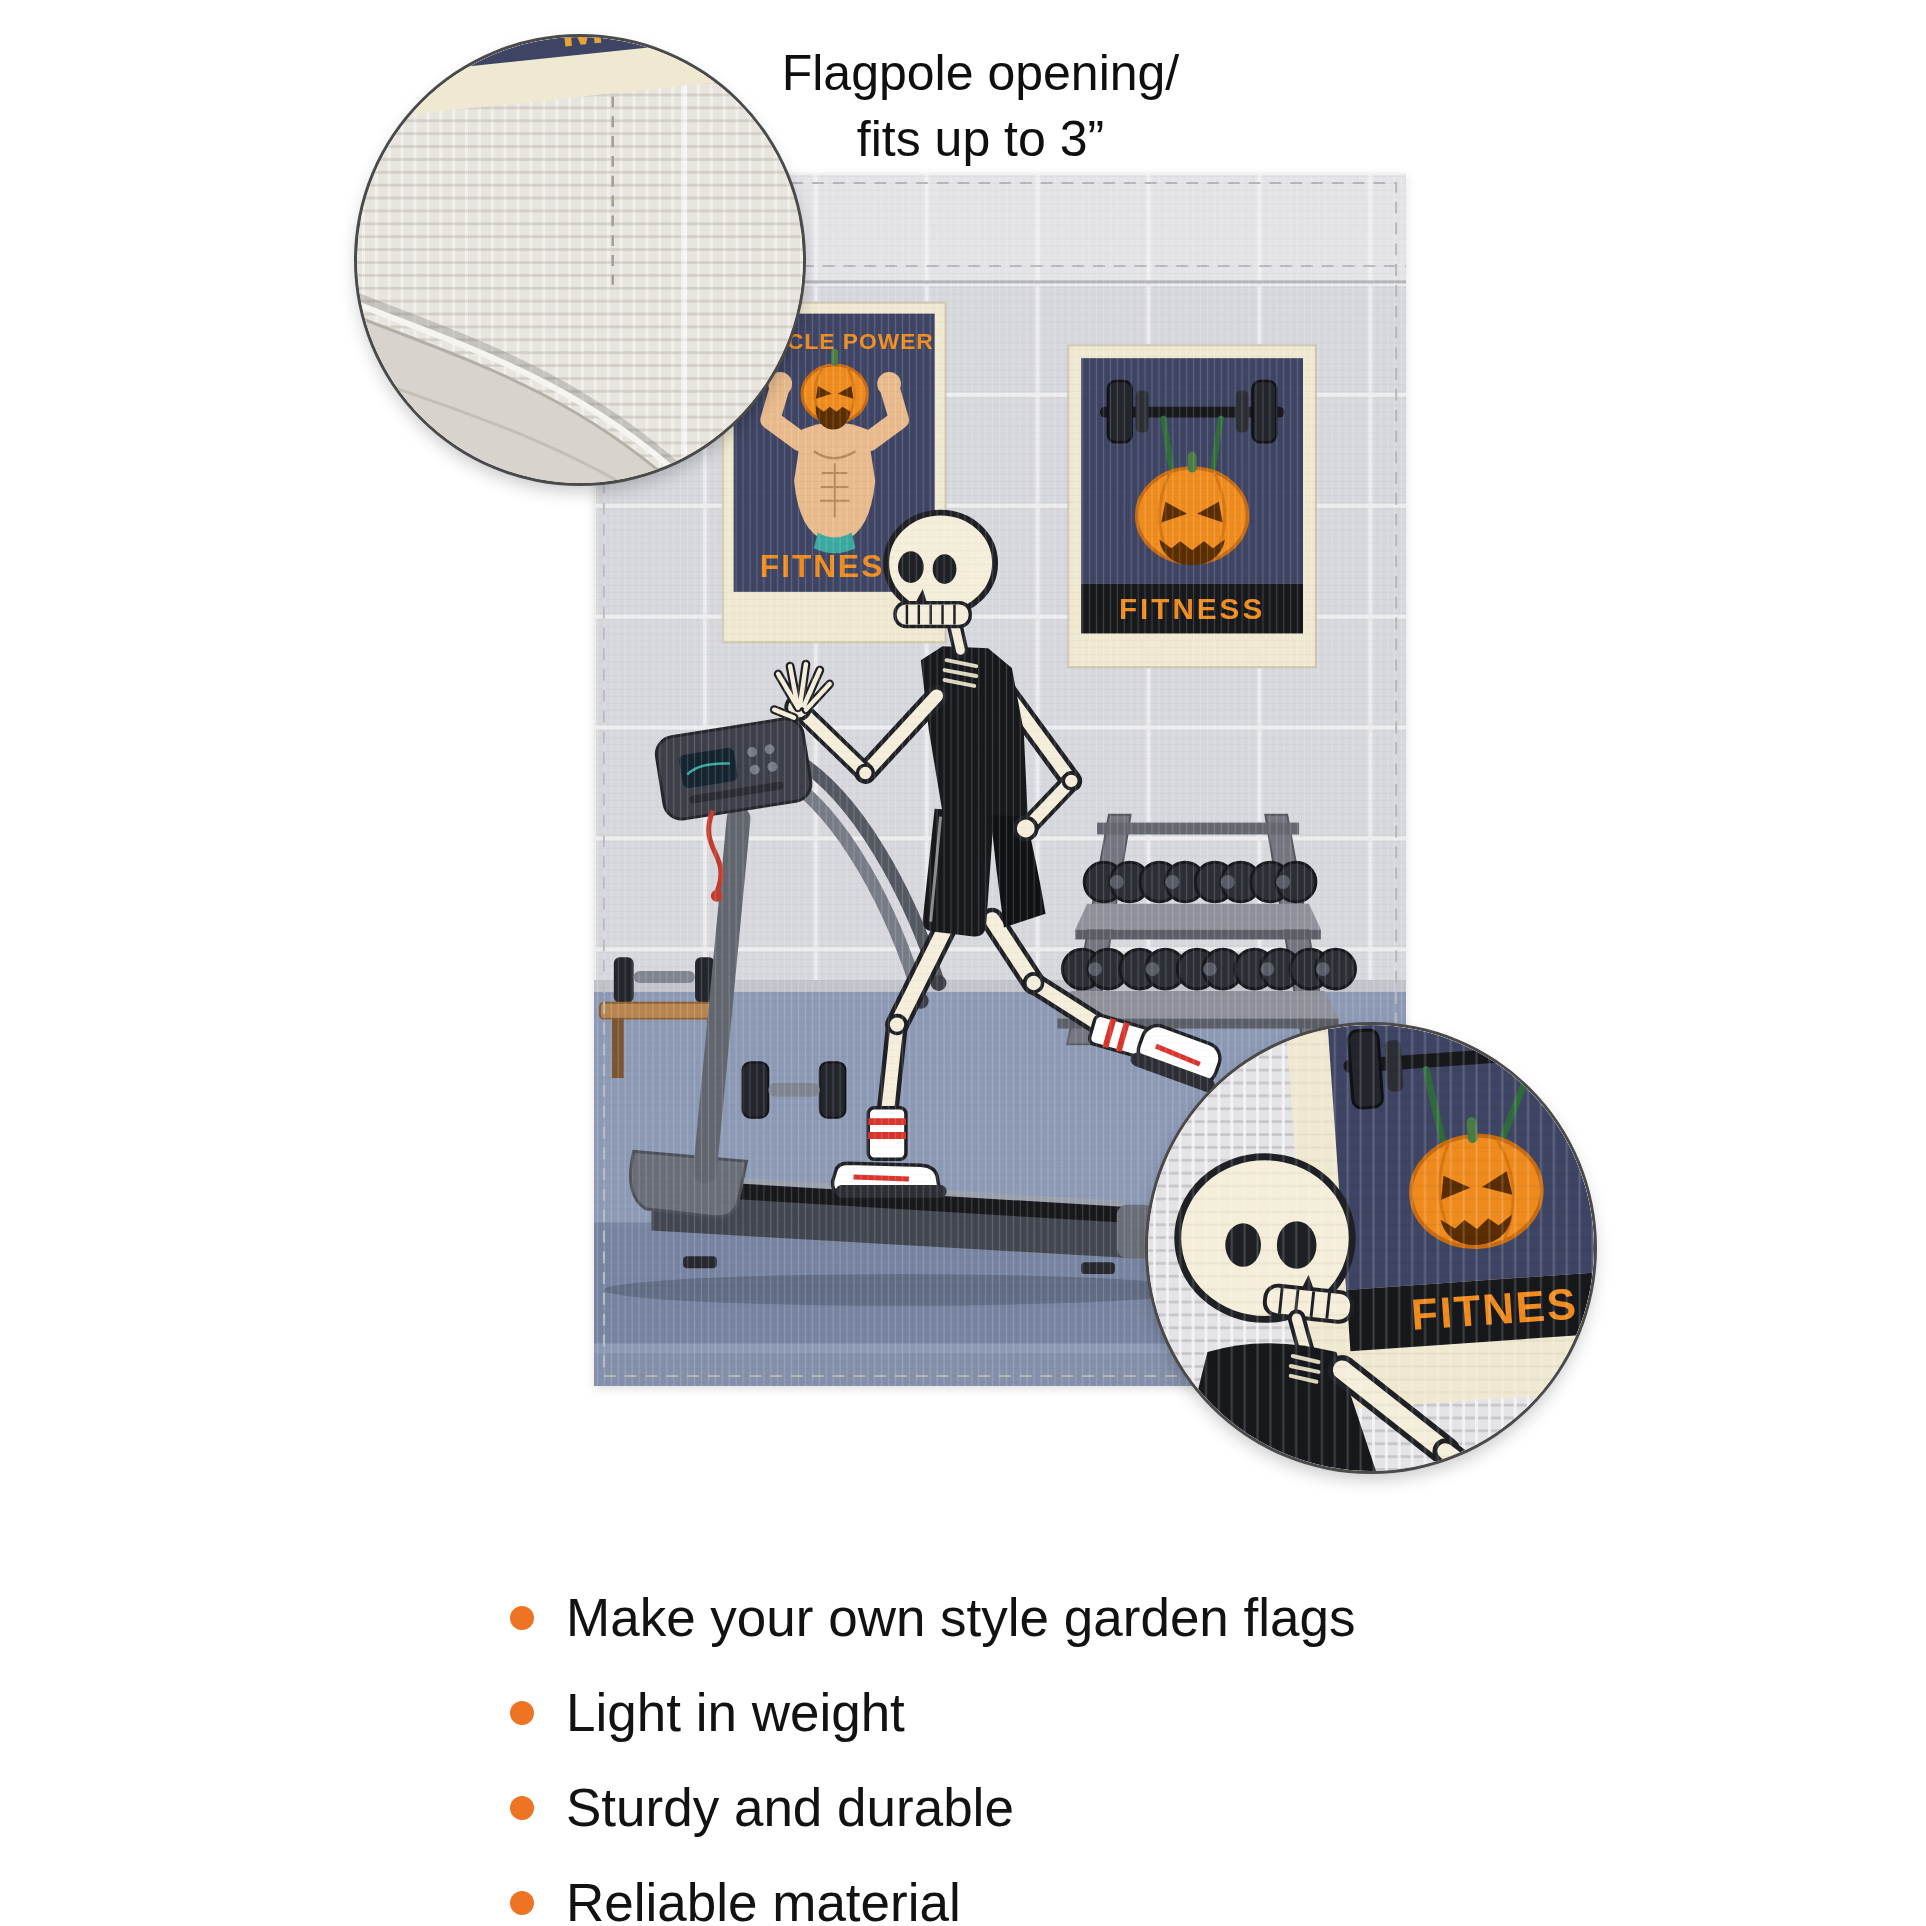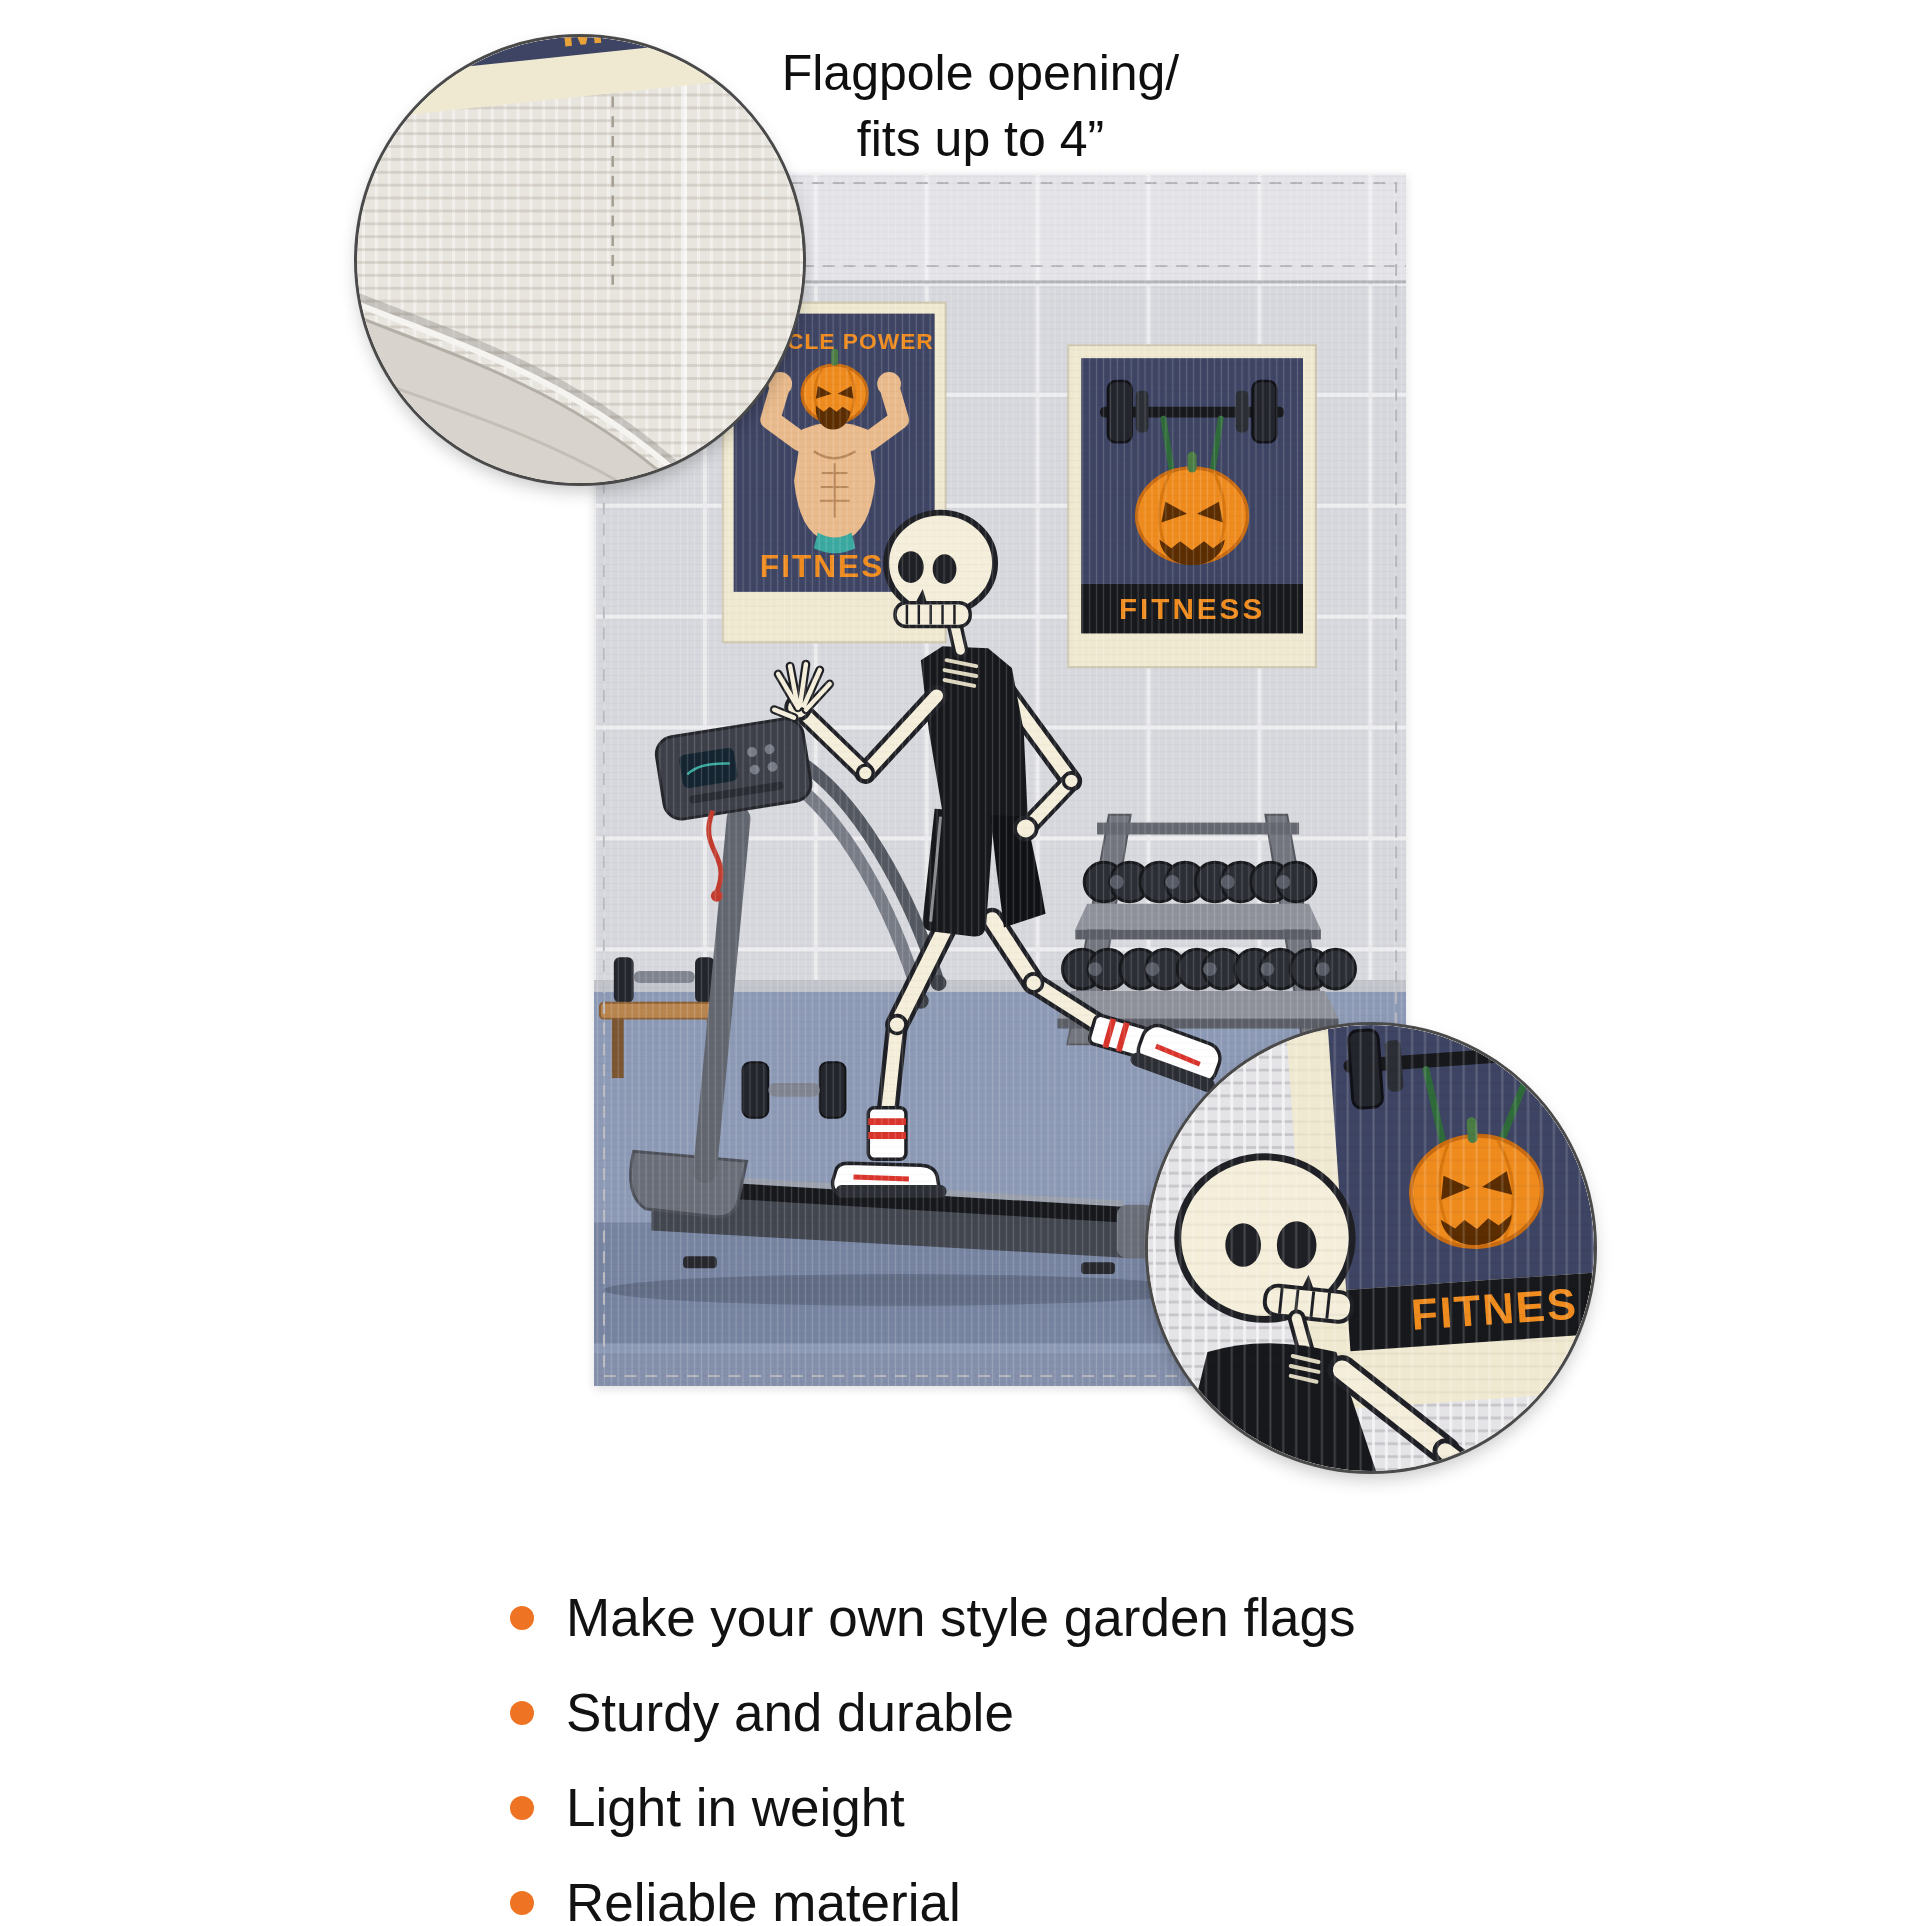--- a/index.html
+++ b/index.html
@@ -40,21 +40,21 @@
   .bone-o { stroke:#1f2025; stroke-linecap:round; fill:none; }
   .bone-f { stroke:#f4eeda; stroke-linecap:round; fill:none; }
 </style>
 </head>
 <body>
 
 <div class="canvas">
 
   <div class="top-note">
     <div>Flagpole opening/</div>
-    <div>fits up to 4”</div>
+    <div>fits up to 3”</div>
   </div>
 
   <div class="flag">
     <svg viewBox="0 0 820 1225">
       <defs>
         <pattern id="tilesA" width="112" height="112" patternUnits="userSpaceOnUse">
           <rect width="112" height="112" fill="none" stroke="rgba(255,255,255,0.55)" stroke-width="4"></rect>
         </pattern>
         <pattern id="weaveA" width="7" height="7" patternUnits="userSpaceOnUse">
           <path d="M0,3.5 H7" stroke="rgba(0,0,0,0.05)" stroke-width="1.3"></path>
@@ -400,25 +400,25 @@
   </div>
 
 
   <ul class="features">
     <li>
       <span class="dot"></span>
       <span>Make your own style garden flags</span>
     </li>
     <li>
       <span class="dot"></span>
-      <span>Sturdy and durable</span>
+      <span>Light in weight</span>
     </li>
     <li>
       <span class="dot"></span>
-      <span>Light in weight</span>
+      <span>Sturdy and durable</span>
     </li>
     <li>
       <span class="dot"></span>
       <span>Reliable material</span>
     </li>
   </ul>
 
 </div>
 
 

